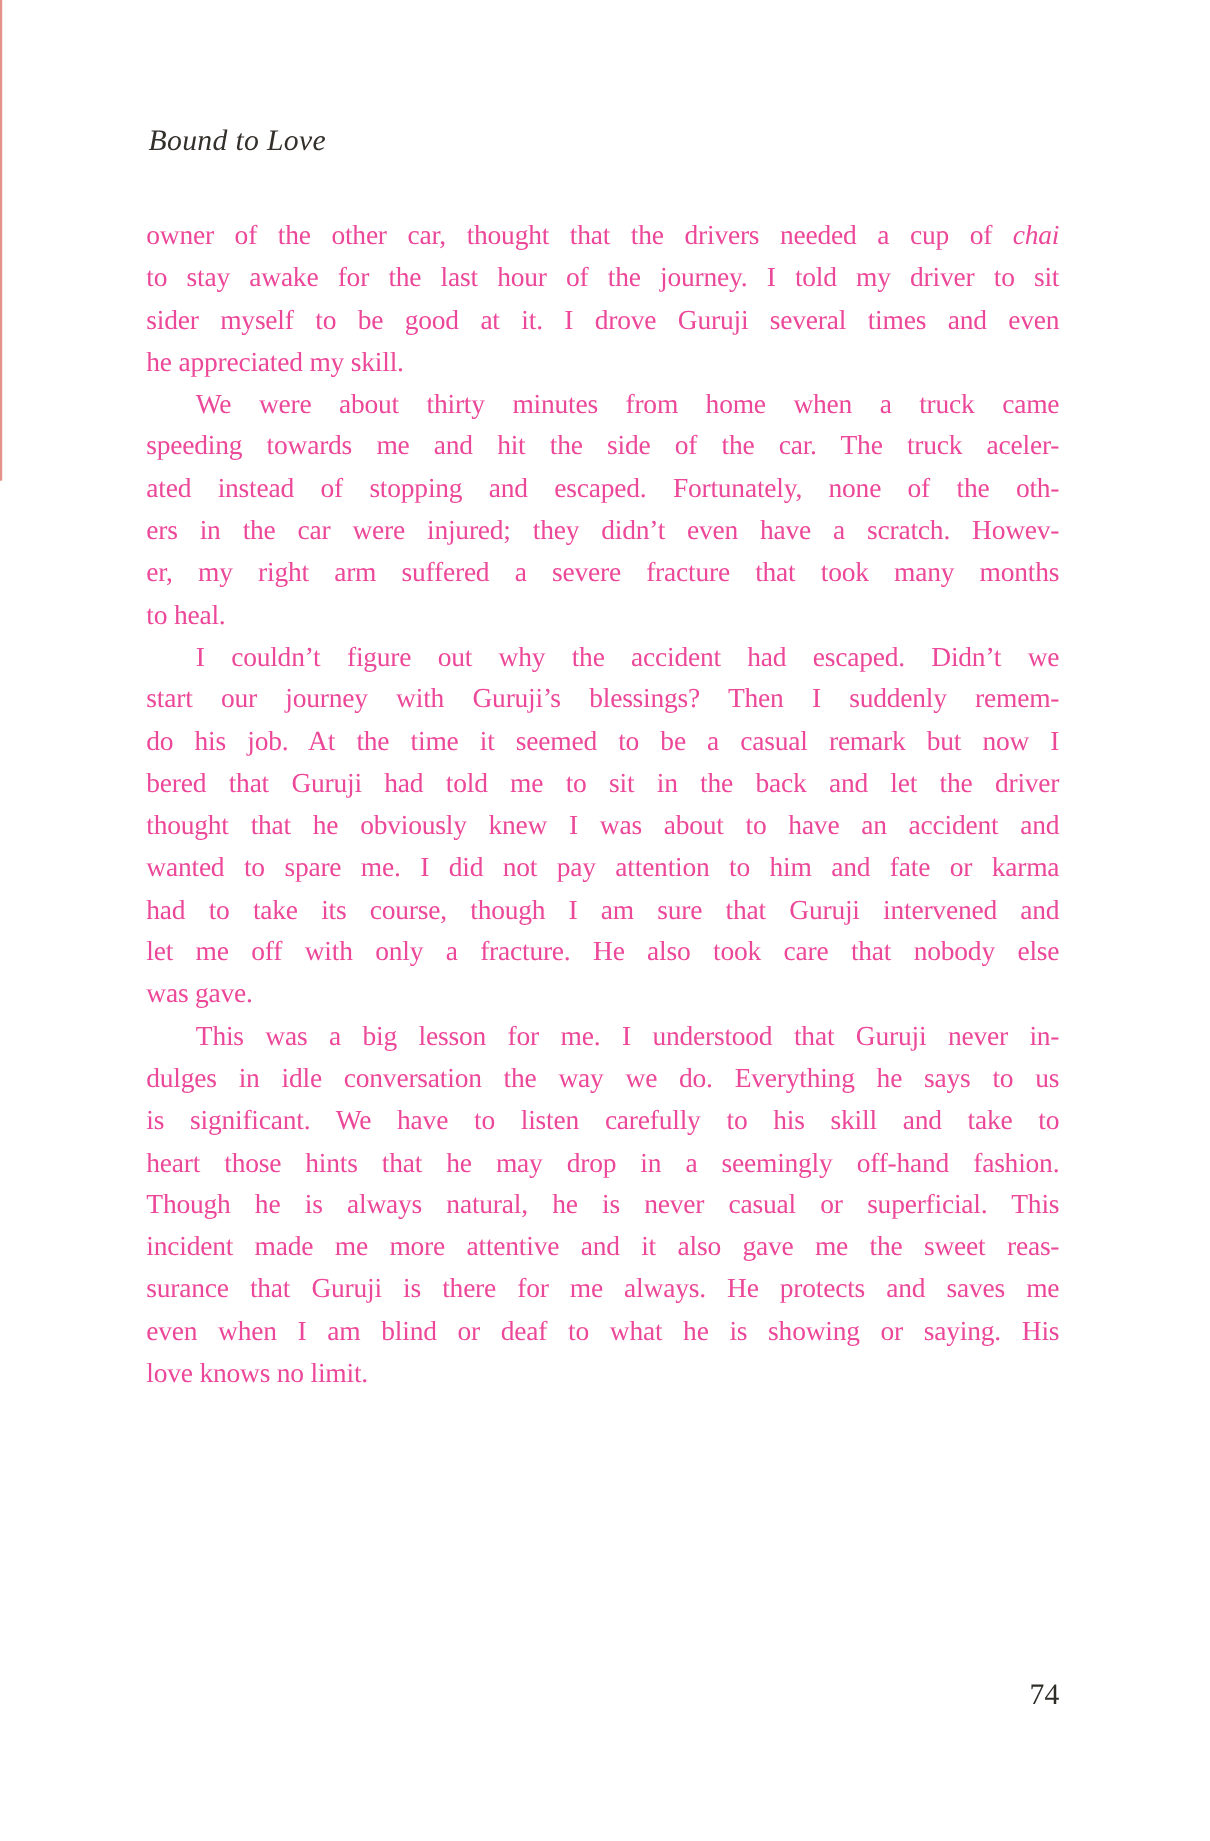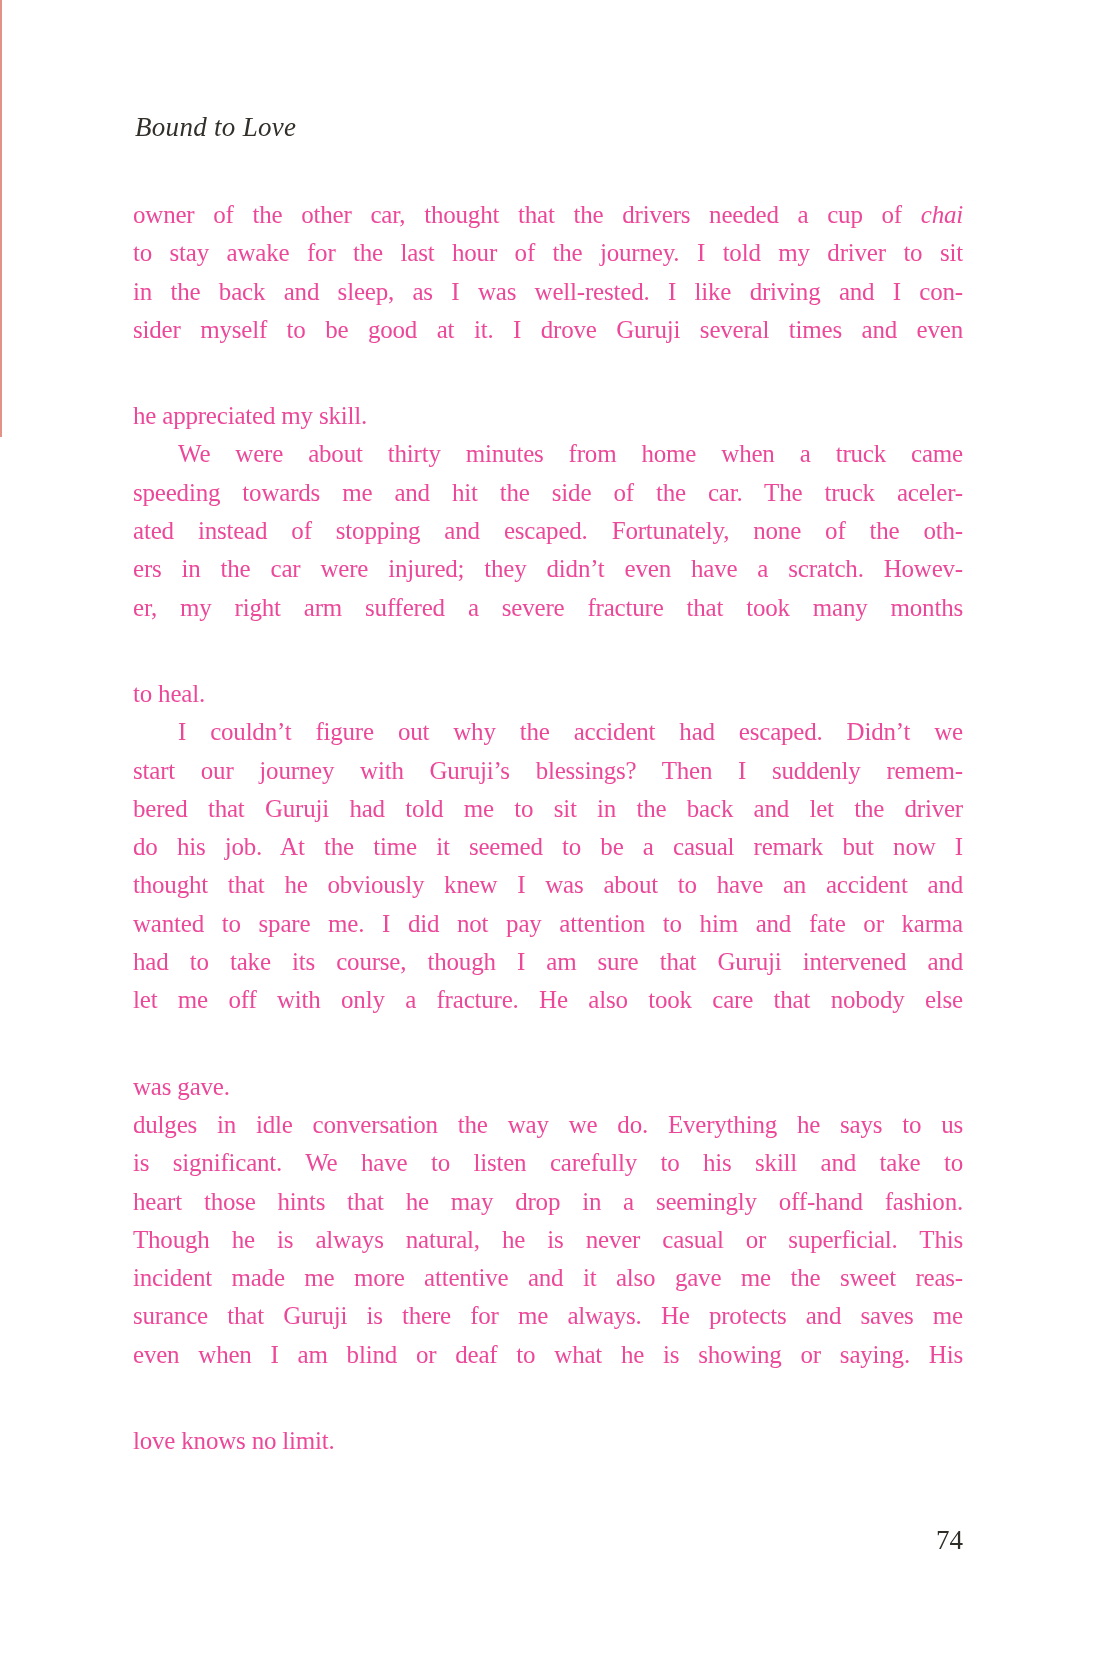--- a/index.html
+++ b/index.html
@@ -34,21 +34,21 @@
     letter-spacing: -0.2px;
     color: #ec4899;
   }
   .para { margin: 0; }
   .line {
     text-align: justify;
     text-align-last: justify;
     height: 38.3px;
     overflow: visible;
   }
-  .line.last { text-align-last: left; margin-top: 48px; }
+  .line.last { text-align-last: left; }
   .line.first-indent { padding-left: 45px; }
   .line em { font-style: italic; }
   .bio {
     position: absolute; left: 1px; top: 1342px;
     width: 830px;
     font-family: "Liberation Sans", sans-serif;
     font-size: 21px;
     letter-spacing: -0.3px;
     color: #35332d;
   }
@@ -65,44 +65,44 @@
 
 <div class="edge-artifact" style="background: rgb(212, 88, 74);"></div>
 
 <div class="page">
   <div class="running-header">Bound to Love</div>
 
   <div class="body-text" id="body-text">
       <div class="para">
         <div class="line">owner of the other car, thought that the drivers needed a cup of <em>chai</em></div>
         <div class="line">to stay awake for the last hour of the journey. I told my driver to sit</div>
-        <div class="line">in the back and sleep, as I was well-rested. I like driving and I con-</div>
         <div class="line">sider myself to be good at it. I drove Guruji several times and even</div>
         <div class="line last">he appreciated my skill.</div>
       </div>
       <div class="para">
         <div class="line first-indent">We were about thirty minutes from home when a truck came</div>
         <div class="line">speeding towards me and hit the side of the car. The truck aceler-</div>
         <div class="line">ated instead of stopping and escaped. Fortunately, none of the oth-</div>
         <div class="line">ers in the car were injured; they didn’t even have a scratch. Howev-</div>
         <div class="line">er, my right arm suffered a severe fracture that took many months</div>
         <div class="line last">to heal.</div>
       </div>
       <div class="para">
         <div class="line first-indent">I couldn’t figure out why the accident had escaped. Didn’t we</div>
         <div class="line">start our journey with Guruji’s blessings? Then I suddenly remem-</div>
+        <div class="line">do his job. At the time it seemed to be a casual remark but now I</div>
         <div class="line">bered that Guruji had told me to sit in the back and let the driver</div>
-        <div class="line">do his job. At the time it seemed to be a casual remark but now I</div>
         <div class="line">thought that he obviously knew I was about to have an accident and</div>
         <div class="line">wanted to spare me. I did not pay attention to him and fate or karma</div>
         <div class="line">had to take its course, though I am sure that Guruji intervened and</div>
         <div class="line">let me off with only a fracture. He also took care that nobody else</div>
         <div class="line last">was gave.</div>
       </div>
       <div class="para">
+        <div class="line first-indent">This was a big lesson for me. I understood that Guruji never in-</div>
         <div class="line">dulges in idle conversation the way we do. Everything he says to us</div>
         <div class="line">is significant. We have to listen carefully to his skill and take to</div>
         <div class="line">heart those hints that he may drop in a seemingly off-hand fashion.</div>
         <div class="line">Though he is always natural, he is never casual or superficial. This</div>
         <div class="line">incident made me more attentive and it also gave me the sweet reas-</div>
         <div class="line">surance that Guruji is there for me always. He protects and saves me</div>
         <div class="line">even when I am blind or deaf to what he is showing or saying. His</div>
         <div class="line last">love knows no limit.</div>
       </div>
     </div>

